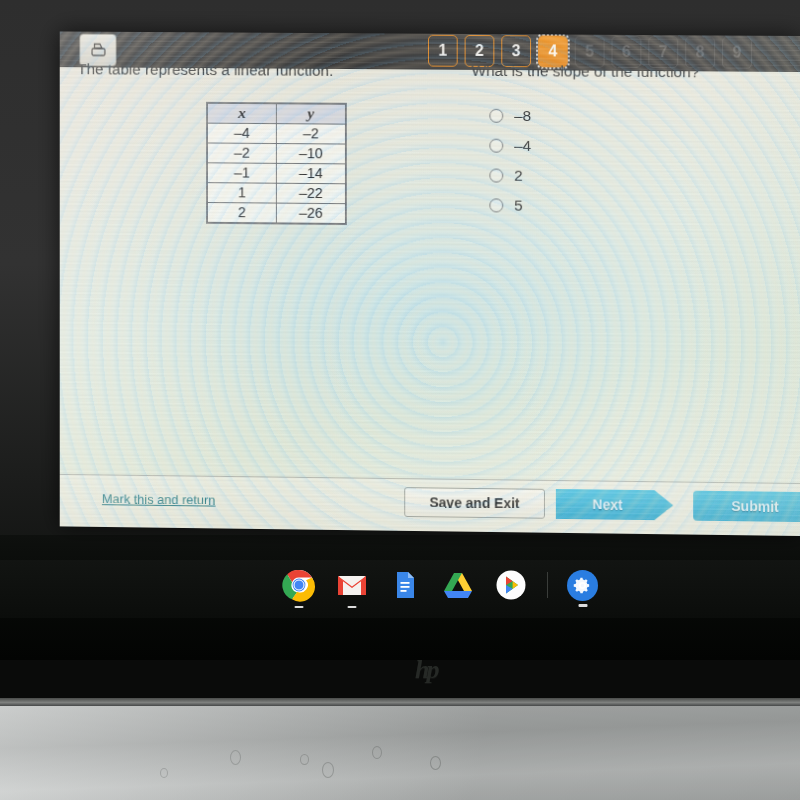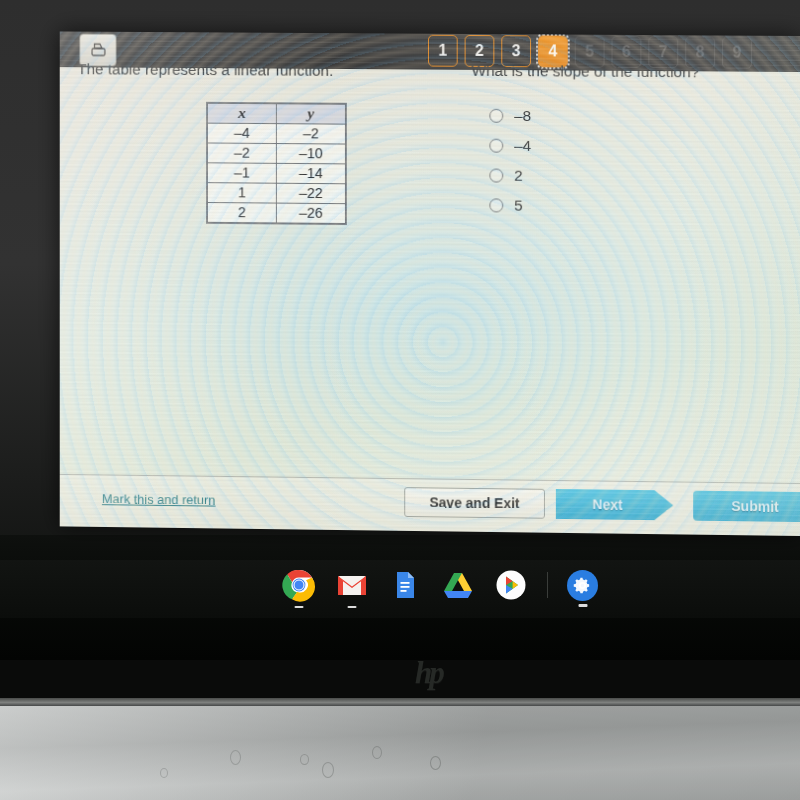--- a/index.html
+++ b/index.html
@@ -7,21 +7,21 @@
 
   
   #scene{position:relative;width:800px;height:800px;background:#0a0b0a;overflow:hidden;}
 
   
   .bezel{position:absolute;left:0;top:0;width:800px;height:660px;
          background:linear-gradient(180deg,#2e2e2e 0%,#323232 40%,#1c1d1c 72%,#090b09 100%);}
   .bezel-dark{position:absolute;left:0;top:535px;width:800px;height:125px;
          background:linear-gradient(180deg,#0e100e 0%,#060806 60%,#030403 100%);}
   .hp-logo{position:absolute;left:415px;top:655px;width:50px;height:40px;
-         color:#2b2f2b;font-size:31px;font-style:italic;font-weight:bold;
+         color:#2b2f2b;font-size:26px;font-style:italic;font-weight:bold;
          font-family:"Liberation Serif",serif;letter-spacing:-3px;
          text-shadow:0 1px 1px rgba(255,255,255,.06);opacity:.85;}
   .base-edge{position:absolute;left:0;top:698px;width:800px;height:10px;
          background:linear-gradient(180deg,#4a4c4a 0%,#7e807e 45%,#26282a 100%);}
   .base{position:absolute;left:0;top:706px;width:800px;height:94px;
          background:linear-gradient(178deg,#b9bcbb 0%,#a9acab 35%,#c3c6c5 70%,#b0b3b2 100%);}
   .base:after{content:"";position:absolute;left:0;top:0;width:800px;height:94px;
          background:linear-gradient(100deg,rgba(255,255,255,.25),rgba(0,0,0,.12) 60%);}
   .speck{position:absolute;border-radius:50%;border:1px solid rgba(120,124,122,.55);}
 

